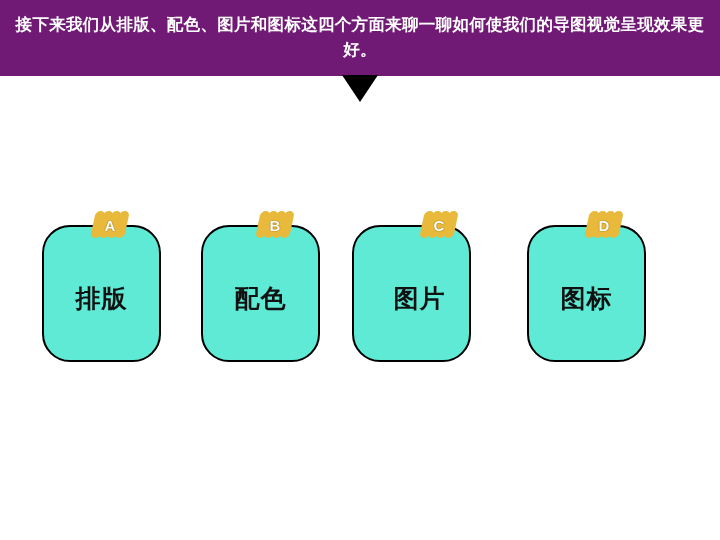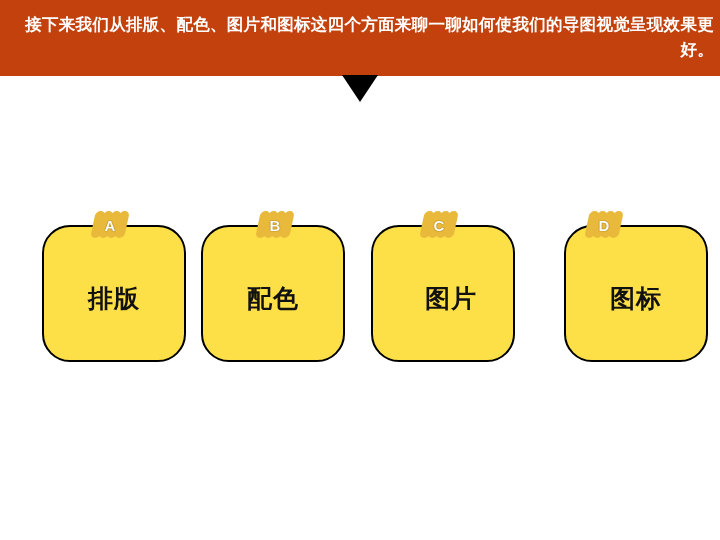--- a/index.html
+++ b/index.html
@@ -1,35 +1,35 @@
 <!DOCTYPE html>
 <html><head>
 <meta charset="utf-8">
 <style>
   * { margin: 0; padding: 0; box-sizing: border-box; }
   html, body { width: 720px; height: 540px; background: #ffffff; overflow: hidden; }
   body { position: relative; font-family: "DejaVu Sans", "Liberation Sans", sans-serif; }
 
   .banner {
     position: absolute; left: 0; top: 0; width: 720px; height: 76px;
-    background: #c2410c; color: #ffffff;
+    background: #701a75; color: #ffffff;
     font-size: 16.5px; font-weight: bold; line-height: 25px;
-    text-align: right; padding: 12px 6px 0 6px;
+    text-align: center; padding: 12px 6px 0 6px;
     letter-spacing: 0.3px;
   }
   .pointer {
     position: absolute; left: 342px; top: 75px; width: 0; height: 0;
     border-left: 18px solid transparent;
     border-right: 18px solid transparent;
     border-top: 27px solid #000000;
   }
 
   .card {
-    position: absolute; top: 225px; width: 144px; height: 137px;
-    border: 2.5px solid #000000; border-radius: 28px; background: #fde047;
+    position: absolute; top: 225px; width: 119px; height: 137px;
+    border: 2.5px solid #000000; border-radius: 28px; background: #5eead4;
     display: flex; align-items: center; justify-content: center;
   }
   .card-label {
     font-size: 25px; font-weight: bold; color: #111111; letter-spacing: 1px;
     margin-top: 10px;
   }
 
   .tape {
     position: absolute; top: 211px; width: 36px; height: 27px;
     display: flex; align-items: center; justify-content: center;
@@ -72,32 +72,32 @@
   <span class="card-label">配色</span>
 </div>
 <div class="tape" style="left:257px;">
   <span class="stripe s1"></span>
     <span class="stripe s2"></span>
     <span class="stripe s3"></span>
     <span class="stripe s4"></span>
   <span class="letter">B</span>
 </div>
 
-<div class="card" style="left:371px;padding-left:16px;">
+<div class="card" style="left:352px;padding-left:16px;">
   <span class="card-label">图片</span>
 </div>
 <div class="tape" style="left:421px;">
   <span class="stripe s1"></span>
     <span class="stripe s2"></span>
     <span class="stripe s3"></span>
     <span class="stripe s4"></span>
   <span class="letter">C</span>
 </div>
 
-<div class="card" style="left:564px;">
+<div class="card" style="left:527px;">
   <span class="card-label">图标</span>
 </div>
 <div class="tape" style="left:586px;">
   <span class="stripe s1"></span>
     <span class="stripe s2"></span>
     <span class="stripe s3"></span>
     <span class="stripe s4"></span>
   <span class="letter">D</span>
 </div>
 

